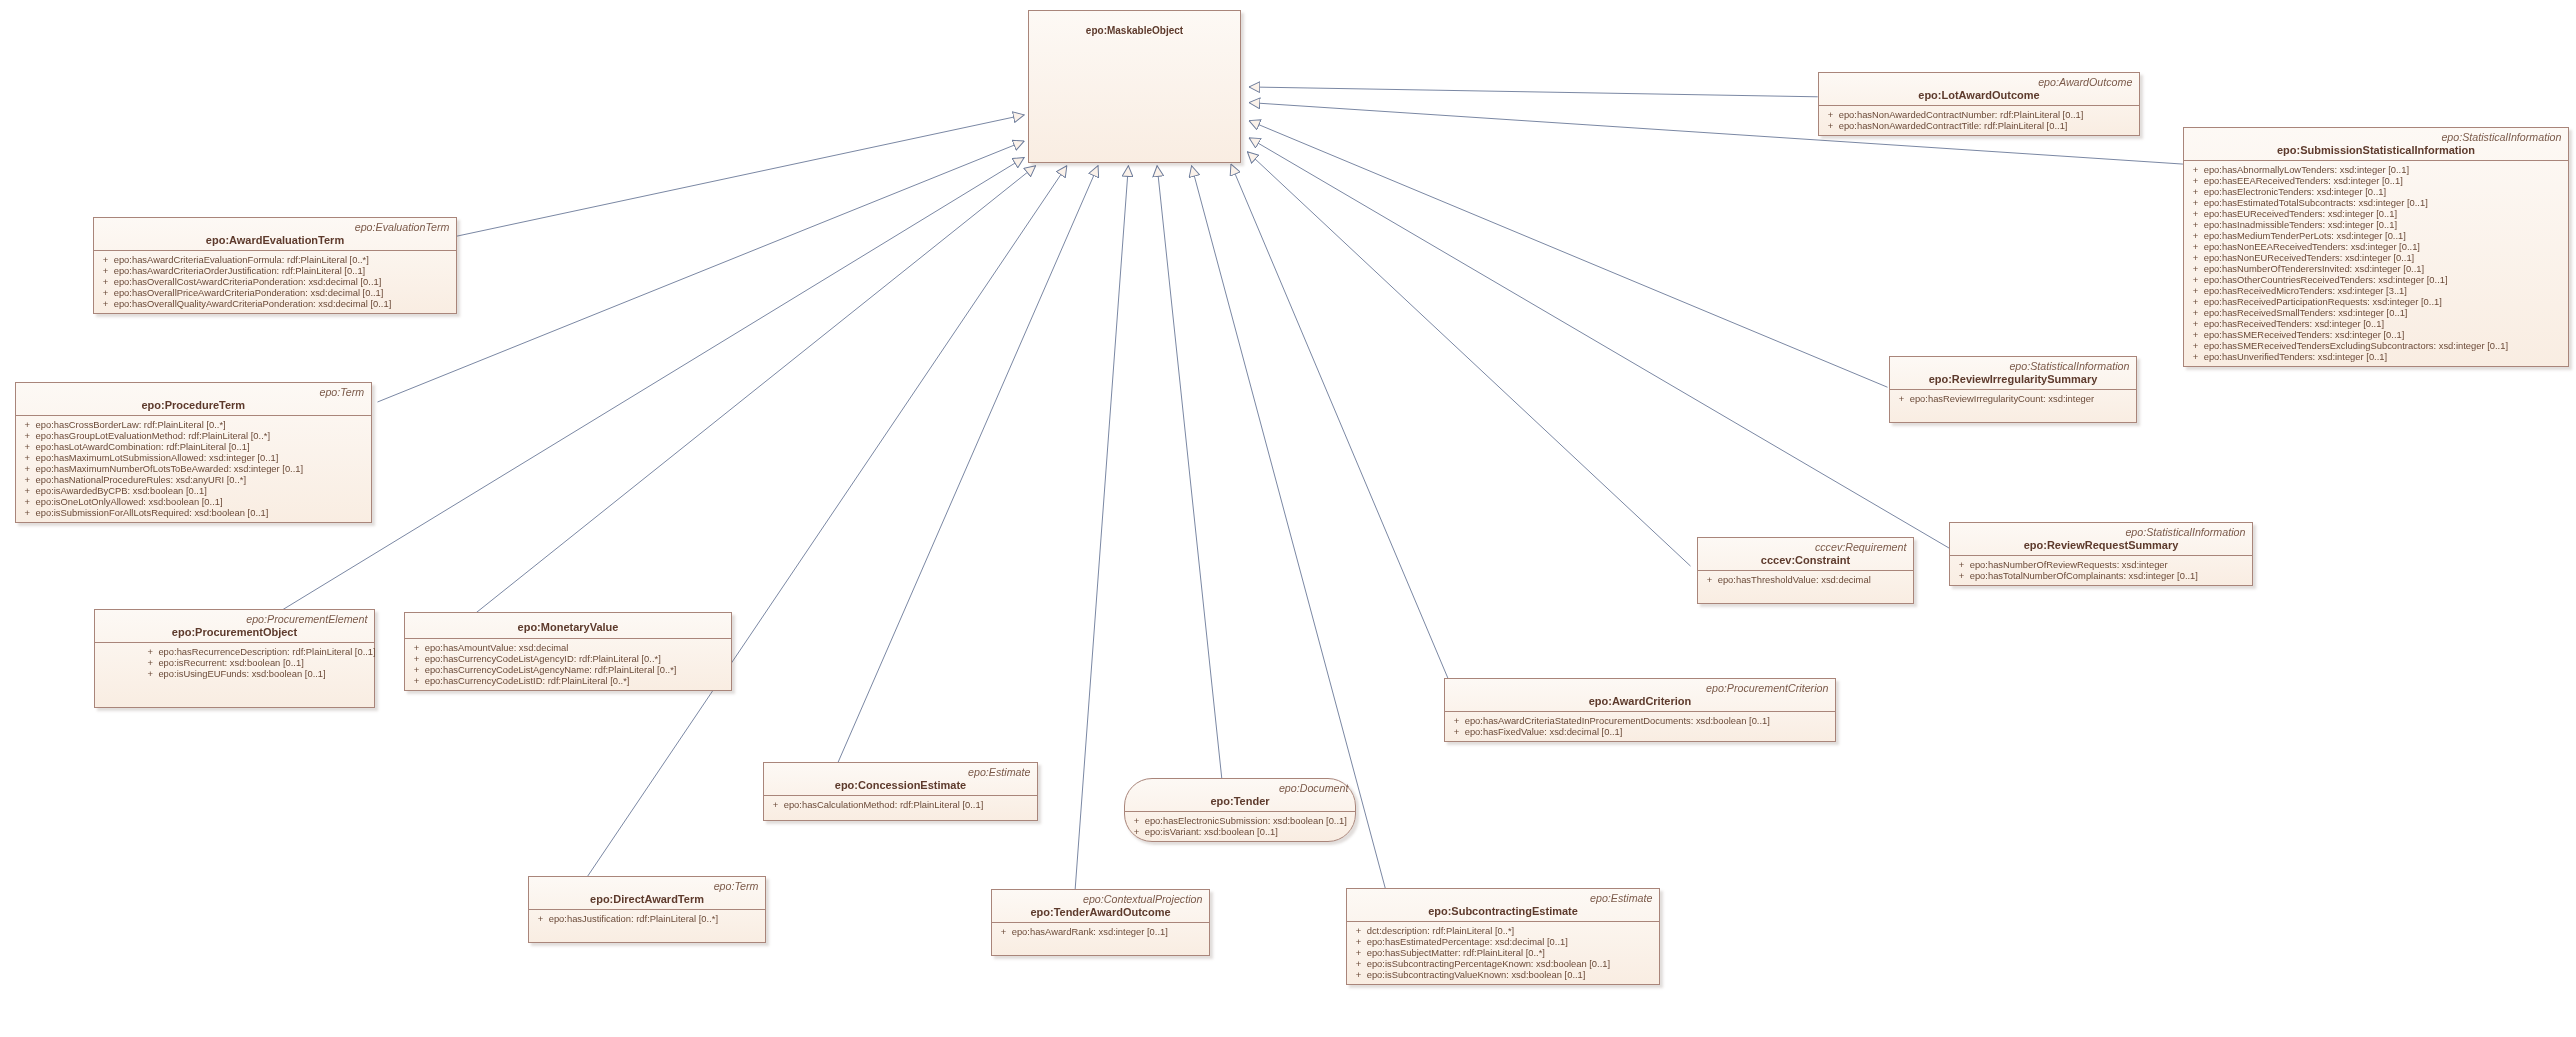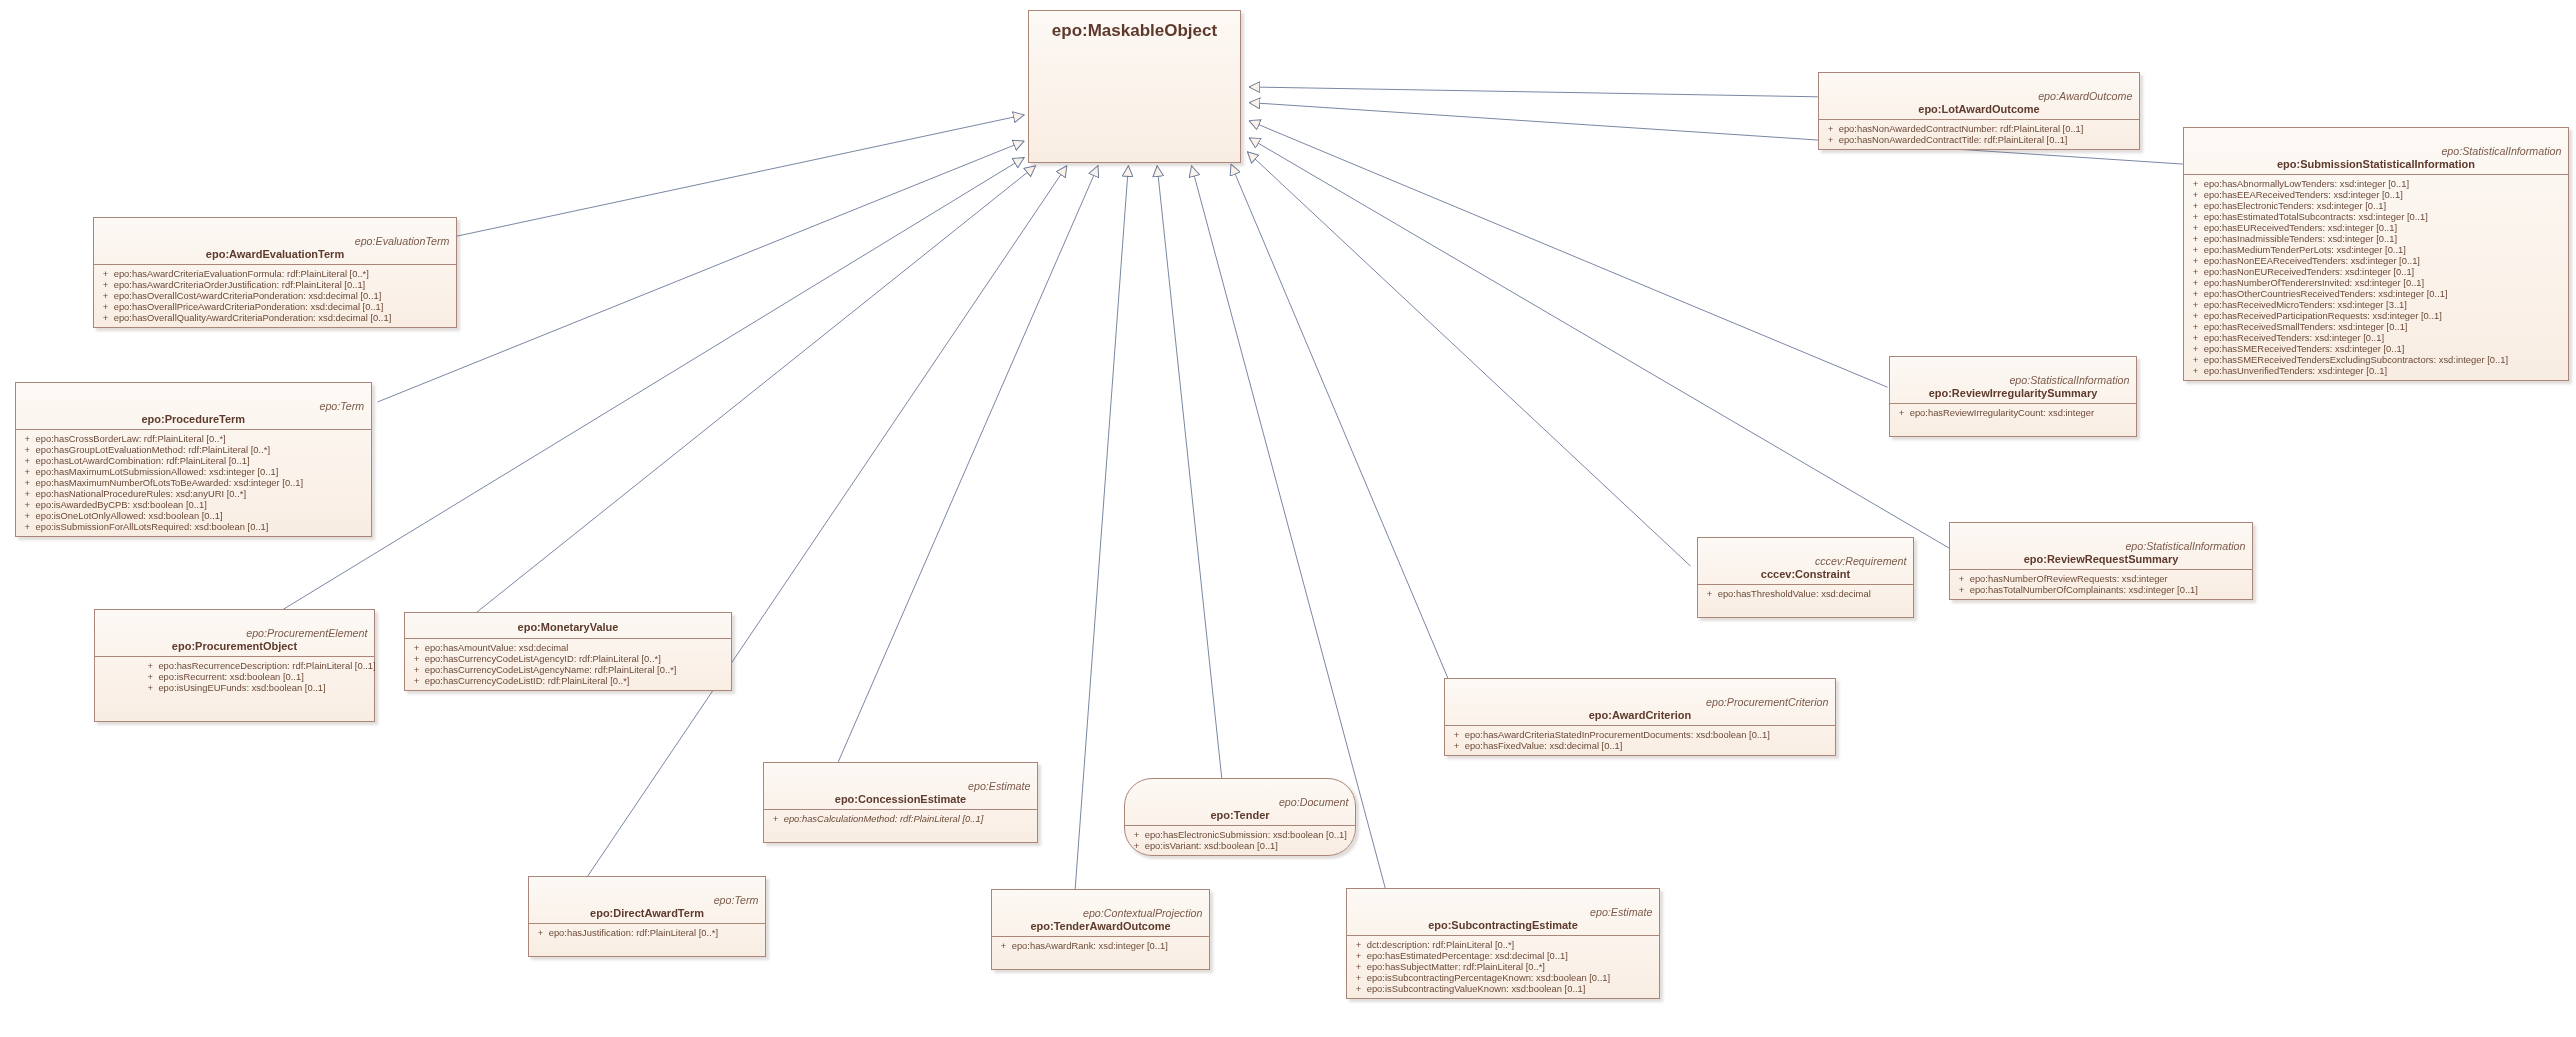--- a/index.html
+++ b/index.html
@@ -7,34 +7,34 @@
        font-family:"Liberation Sans","DejaVu Sans",sans-serif;color:#6a4a3c;}
   #canvas{position:absolute;left:0;top:0;width:2576px;height:1037px;}
   svg.edges{position:absolute;left:0;top:0;width:2576px;height:1037px;pointer-events:none;}
 
   .uml{position:absolute;box-sizing:border-box;
        border:0.8px solid #a9857a;
        background:linear-gradient(180deg,#fdf9f5 0%,#f9ede2 100%);
        box-shadow:2.5px 2.5px 2.5px rgba(120,100,90,.22);}
   .uml .hdr{padding:2.5px 6.6px 3.3px 6.6px;border-bottom:0.8px solid #a9857a;}
   .uml .stereo{display:block;text-align:right;font-style:italic;
-       font-size:10.7px;line-height:12.3px;color:#7b5a4a;white-space:nowrap;margin-top:14px;}
+       font-size:10.7px;line-height:12.3px;color:#7b5a4a;white-space:nowrap;}
   .uml .cname{display:block;text-align:center;font-weight:bold;
        font-size:11px;line-height:14px;color:#5d3a2c;white-space:nowrap;}
   .uml .attrs{padding:2.5px 3.3px 4.1px 3.3px;}
   .uml .attr{display:block;font-size:9.4px;line-height:11px;
        white-space:nowrap;color:#6b4a38;}
   .uml .attr .vis{display:inline-block;width:16.4px;text-align:center;color:#6b4a38;}
 
   
   .uml.nostereo .hdr{padding-top:6.6px;padding-bottom:4.9px;}
 
   
   #root{left:1028px;top:9.8px;width:213px;height:153px;}
-  #root .cname{font-size:17px;padding-top:6.6px;}
+  #root .cname{font-size:10px;padding-top:6.6px;}
   #root .hdr{border-bottom:none;}
 </style>
 </head>
 <body>
 
 <div id="canvas">
 
   <svg class="edges" viewBox="0 0 3139 1264" preserveAspectRatio="none">
     <defs>
       <marker id="ghead" viewBox="0 0 12 12" refX="11.5" refY="6" markerWidth="13" markerHeight="13" orient="auto-start-reverse">
@@ -161,21 +161,21 @@
       <span class="attr"><span class="vis">+</span><span>epo:hasCurrencyCodeListAgencyName: rdf:PlainLiteral [0..*]</span></span>
       <span class="attr"><span class="vis">+</span><span>epo:hasCurrencyCodeListID: rdf:PlainLiteral [0..*]</span></span>
     </div>
   </div>
 
   <div class="uml" style="left:763px;top:762px;width:275px;">
     <div class="hdr">
       <span class="stereo">epo:Estimate</span>
       <span class="cname">epo:ConcessionEstimate</span>
     </div>
-    <div class="attrs" style="padding-bottom:18px;font-style:italic;">
+    <div class="attrs" style="padding-bottom:10px;">
       <span class="attr"><span class="vis">+</span><span>epo:hasCalculationMethod: rdf:PlainLiteral [0..1]</span></span>
     </div>
   </div>
 
   <div class="uml" style="left:528px;top:876px;width:238px;">
     <div class="hdr">
       <span class="stereo">epo:Term</span>
       <span class="cname">epo:DirectAwardTerm</span>
     </div>
     <div class="attrs" style="padding-bottom:18px;">

